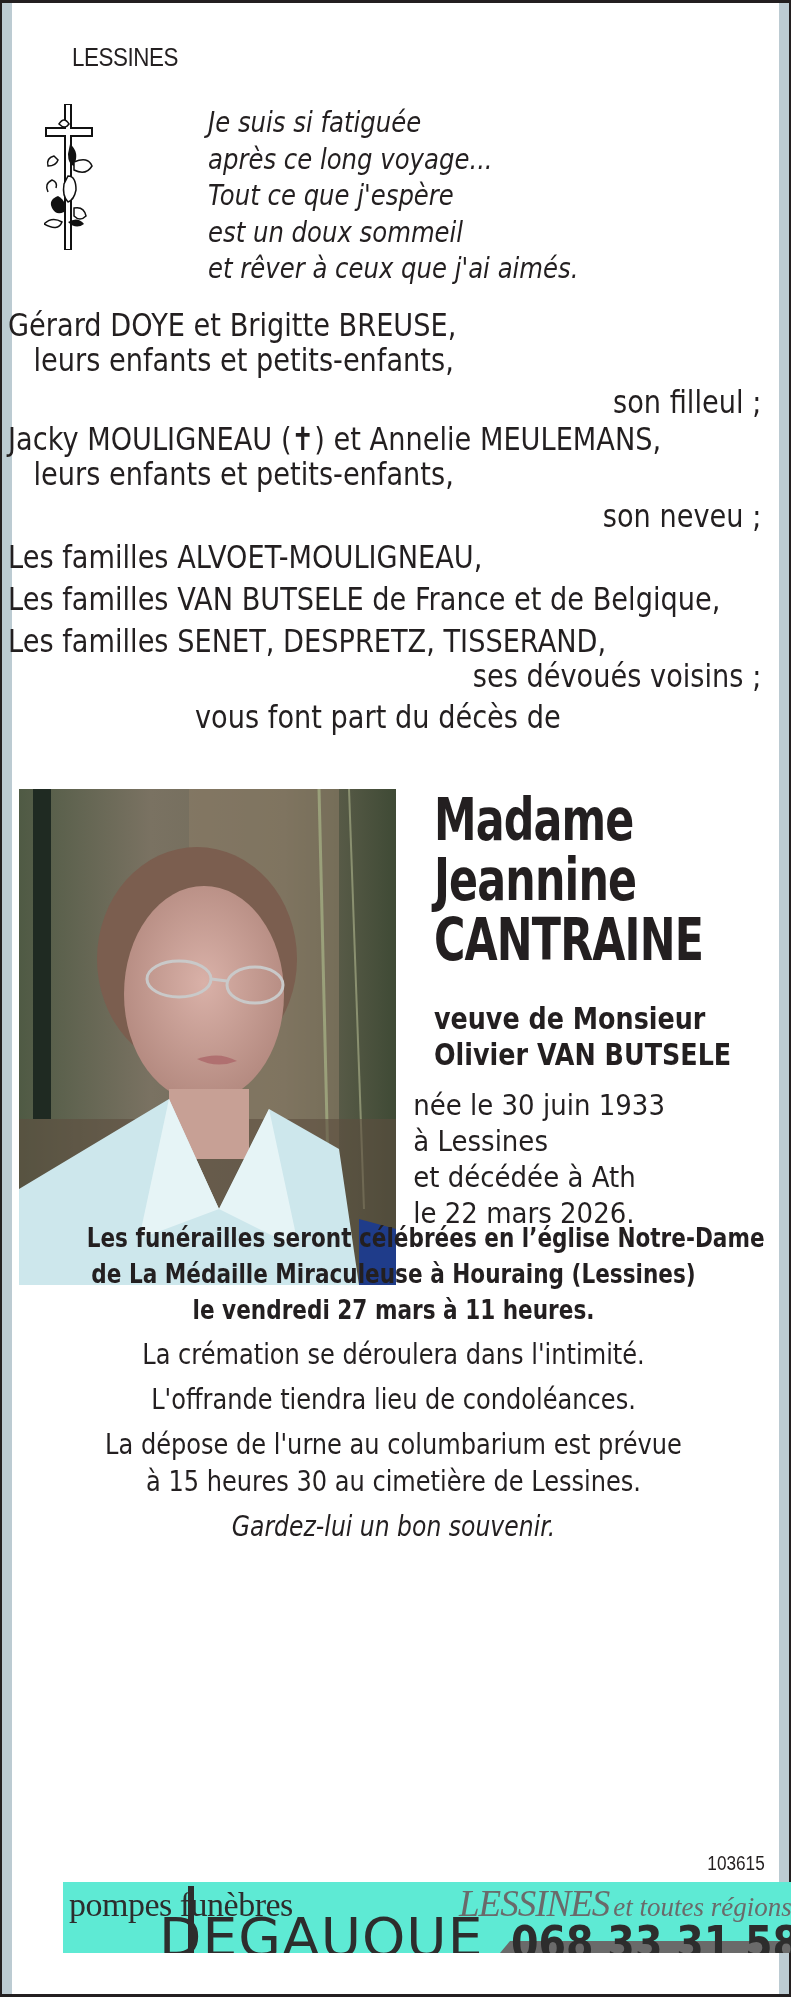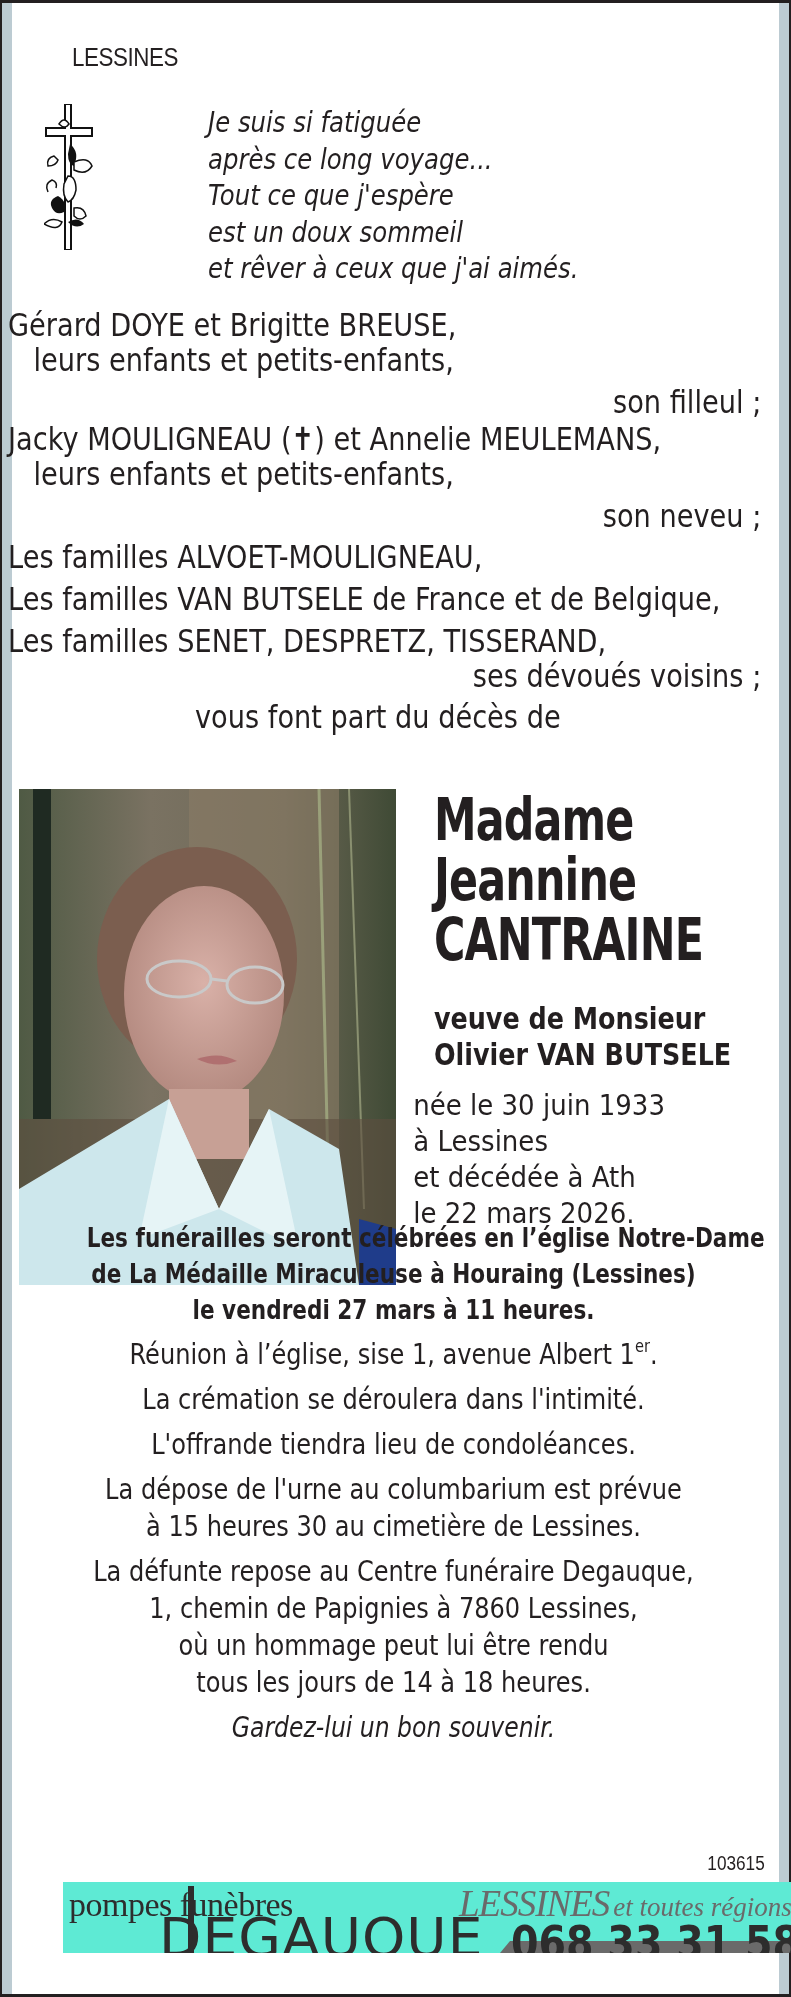--- a/index.html
+++ b/index.html
@@ -255,37 +255,28 @@
   <div class="dates" style="margin-top:0;">et décédée à Ath</div>
   <div class="dates" style="margin-top:0;">le 22 mars 2026.</div>
 </div>
 
 <div class="funeral">
   <div class="bold-line">Les funérailles seront célébrées en l’église Notre-Dame</div>
   <div class="bold-line">de La Médaille Miraculeuse à Houraing (Lessines)</div>
   <div class="bold-line">le vendredi 27 mars à 11 heures.</div>
 
   <div class="info-para">
-    <div class="info-line"><span>Réunion à l’église, sise 1, avenue Albert 1</span><sup>er</sup><span>.</span></div>
-  </div>
-  <div class="info-para">
     <div class="info-line">La crémation se déroulera dans l'intimité.</div>
   </div>
   <div class="info-para">
     <div class="info-line">L'offrande tiendra lieu de condoléances.</div>
   </div>
   <div class="info-para">
     <div class="info-line">La dépose de l'urne au columbarium est prévue</div>
     <div class="info-line">à 15 heures 30 au cimetière de Lessines.</div>
-  </div>
-  <div class="info-para">
-    <div class="info-line">La défunte repose au Centre funéraire Degauque,</div>
-    <div class="info-line">1, chemin de Papignies à 7860 Lessines,</div>
-    <div class="info-line">où un hommage peut lui être rendu</div>
-    <div class="info-line">tous les jours de 14 à 18 heures.</div>
   </div>
   <div class="farewell">Gardez-lui un bon souvenir.</div>
 </div>
 
 <div class="ref">103615</div>
 
 <div class="banner">
   <div class="shadow-right"></div>
   <div class="shadow-bottom"></div>
   <div class="pf-bar"></div>

